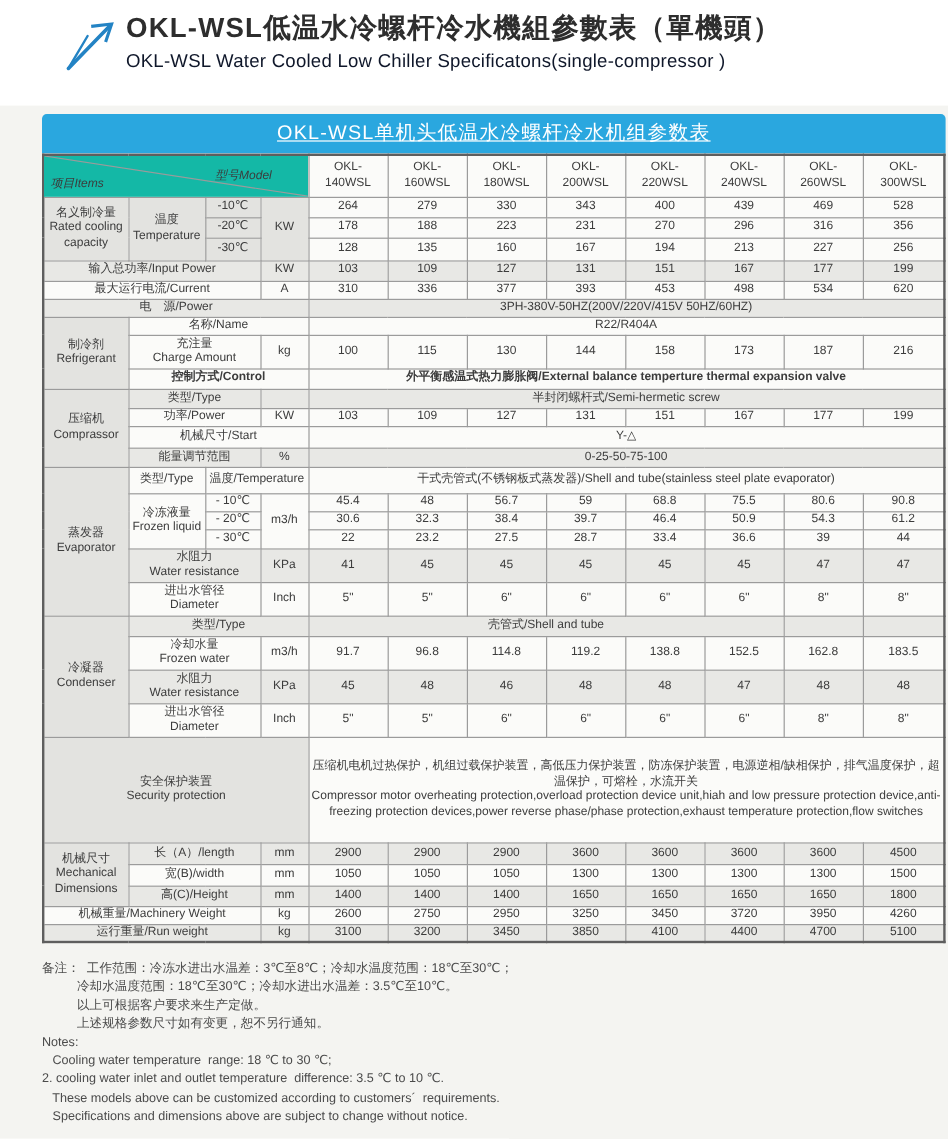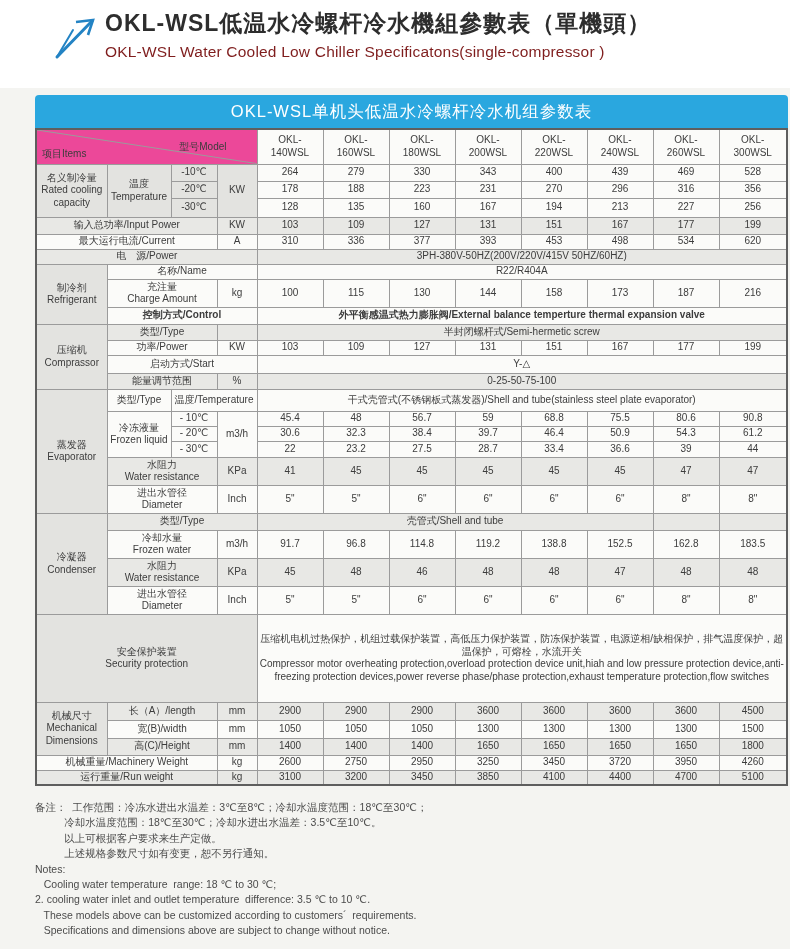--- a/index.html
+++ b/index.html
@@ -5,39 +5,39 @@
   * { margin:0; padding:0; box-sizing:border-box; }
   html,body { width:790px; height:949px; background:#ffffff; overflow:hidden;
     font-family:"Liberation Sans","DejaVu Sans",sans-serif; }
   .page { position:relative; width:790px; height:828px; }
 
   
   .hdr { position:absolute; top:0; left:0; width:790px; height:88px; background:#ffffff; }
   .logo { position:absolute; left:52px; top:13px; width:52px; height:48px; }
   .titles { position:absolute; left:105px; top:8px; }
   .title-zh { font-size:23px; font-weight:bold; color:#2d2d2d; letter-spacing:1px; white-space:nowrap; }
-  .title-en { font-size:15.5px; color:#7f1d1d; margin-top:4px; letter-spacing:0.2px; white-space:nowrap; }
+  .title-en { font-size:15.5px; color:#0f172a; margin-top:4px; letter-spacing:0.2px; white-space:nowrap; }
 
   
   .lower { position:absolute; top:88px; left:0; width:790px; height:861px; background:#f4f4f1; }
   .banner { margin:7px 6px 0 35px; width:753px; height:33px; line-height:33px; text-align:center;
-    color:#ffffff; font-size:16.5px; letter-spacing:1px; border-radius:4px 4px 0 0; }
+    color:#ffffff; font-size:16.5px; letter-spacing:1px; border-radius:4px 4px 0 0;text-decoration:underline; }
 
   
   table.spec { border-collapse:collapse; table-layout:fixed; margin-left:35px; width:753px;
     border:2px solid #5e5e5e; background:#fbfbf9; }
   table.spec td { border:1px solid #9b9b9b; font-size:10px; color:#3c3c3c; text-align:center;
     vertical-align:middle; white-space:pre-line; padding:0 2px; overflow:hidden; line-height:12.5px; }
   tr.sec > td { border-top:1px solid #15803d; }
   td.k-h { background:#e3e3e0; }
   td.k-l, td.k-d, td.k-dl { background:#fbfbf9; }
   tr.shade td.k-l, tr.shade td.k-d, tr.shade td.k-dl { background:#e8e8e5; }
   td.k-dl { text-align:left; padding:3px 6px; line-height:14.6px; font-size:10px; }
   td.model { background:#fbfbf9; font-size:11px; line-height:13px; color:#333; }
-  td.corner { position:relative; background:#ec4899; padding:0; }
+  td.corner { position:relative; background:#14b8a6; padding:0;font-style:italic; }
   td.corner svg { position:absolute; inset:0; width:100%; height:100%; }
   .corner-items { position:absolute; left:5px; bottom:3px; font-size:10px; color:#3c3c3c; }
   .corner-model { position:absolute; right:30px; top:11px; font-size:10px; color:#3c3c3c; }
 
   
   .notes { margin:14px 0 0 35px; }
   .note-line { white-space:pre; font-size:10.5px; color:#4b4b4b; line-height:15.4px; }
 </style>
 </head>
 <body>
@@ -198,21 +198,21 @@
             <td class="k-d">103</td>
             <td class="k-d">109</td>
             <td class="k-d">127</td>
             <td class="k-d">131</td>
             <td class="k-d">151</td>
             <td class="k-d">167</td>
             <td class="k-d">177</td>
             <td class="k-d">199</td>
           </tr>
           <tr style="height: 18px;">
-            <td colspan="3" class="k-l">启动方式/Start</td>
+            <td colspan="3" class="k-l">机械尺寸/Start</td>
             <td colspan="8" class="k-d">Y-△</td>
           </tr>
           <tr class="shade" style="height: 16px;">
             <td colspan="2" class="k-l">能量调节范围</td>
             <td class="k-l">%</td>
             <td colspan="8" class="k-d">0-25-50-75-100</td>
           </tr>
           <tr class="sec" style="height: 22px;">
             <td rowspan="6" class="k-h">蒸发器
 Evaporator</td>

